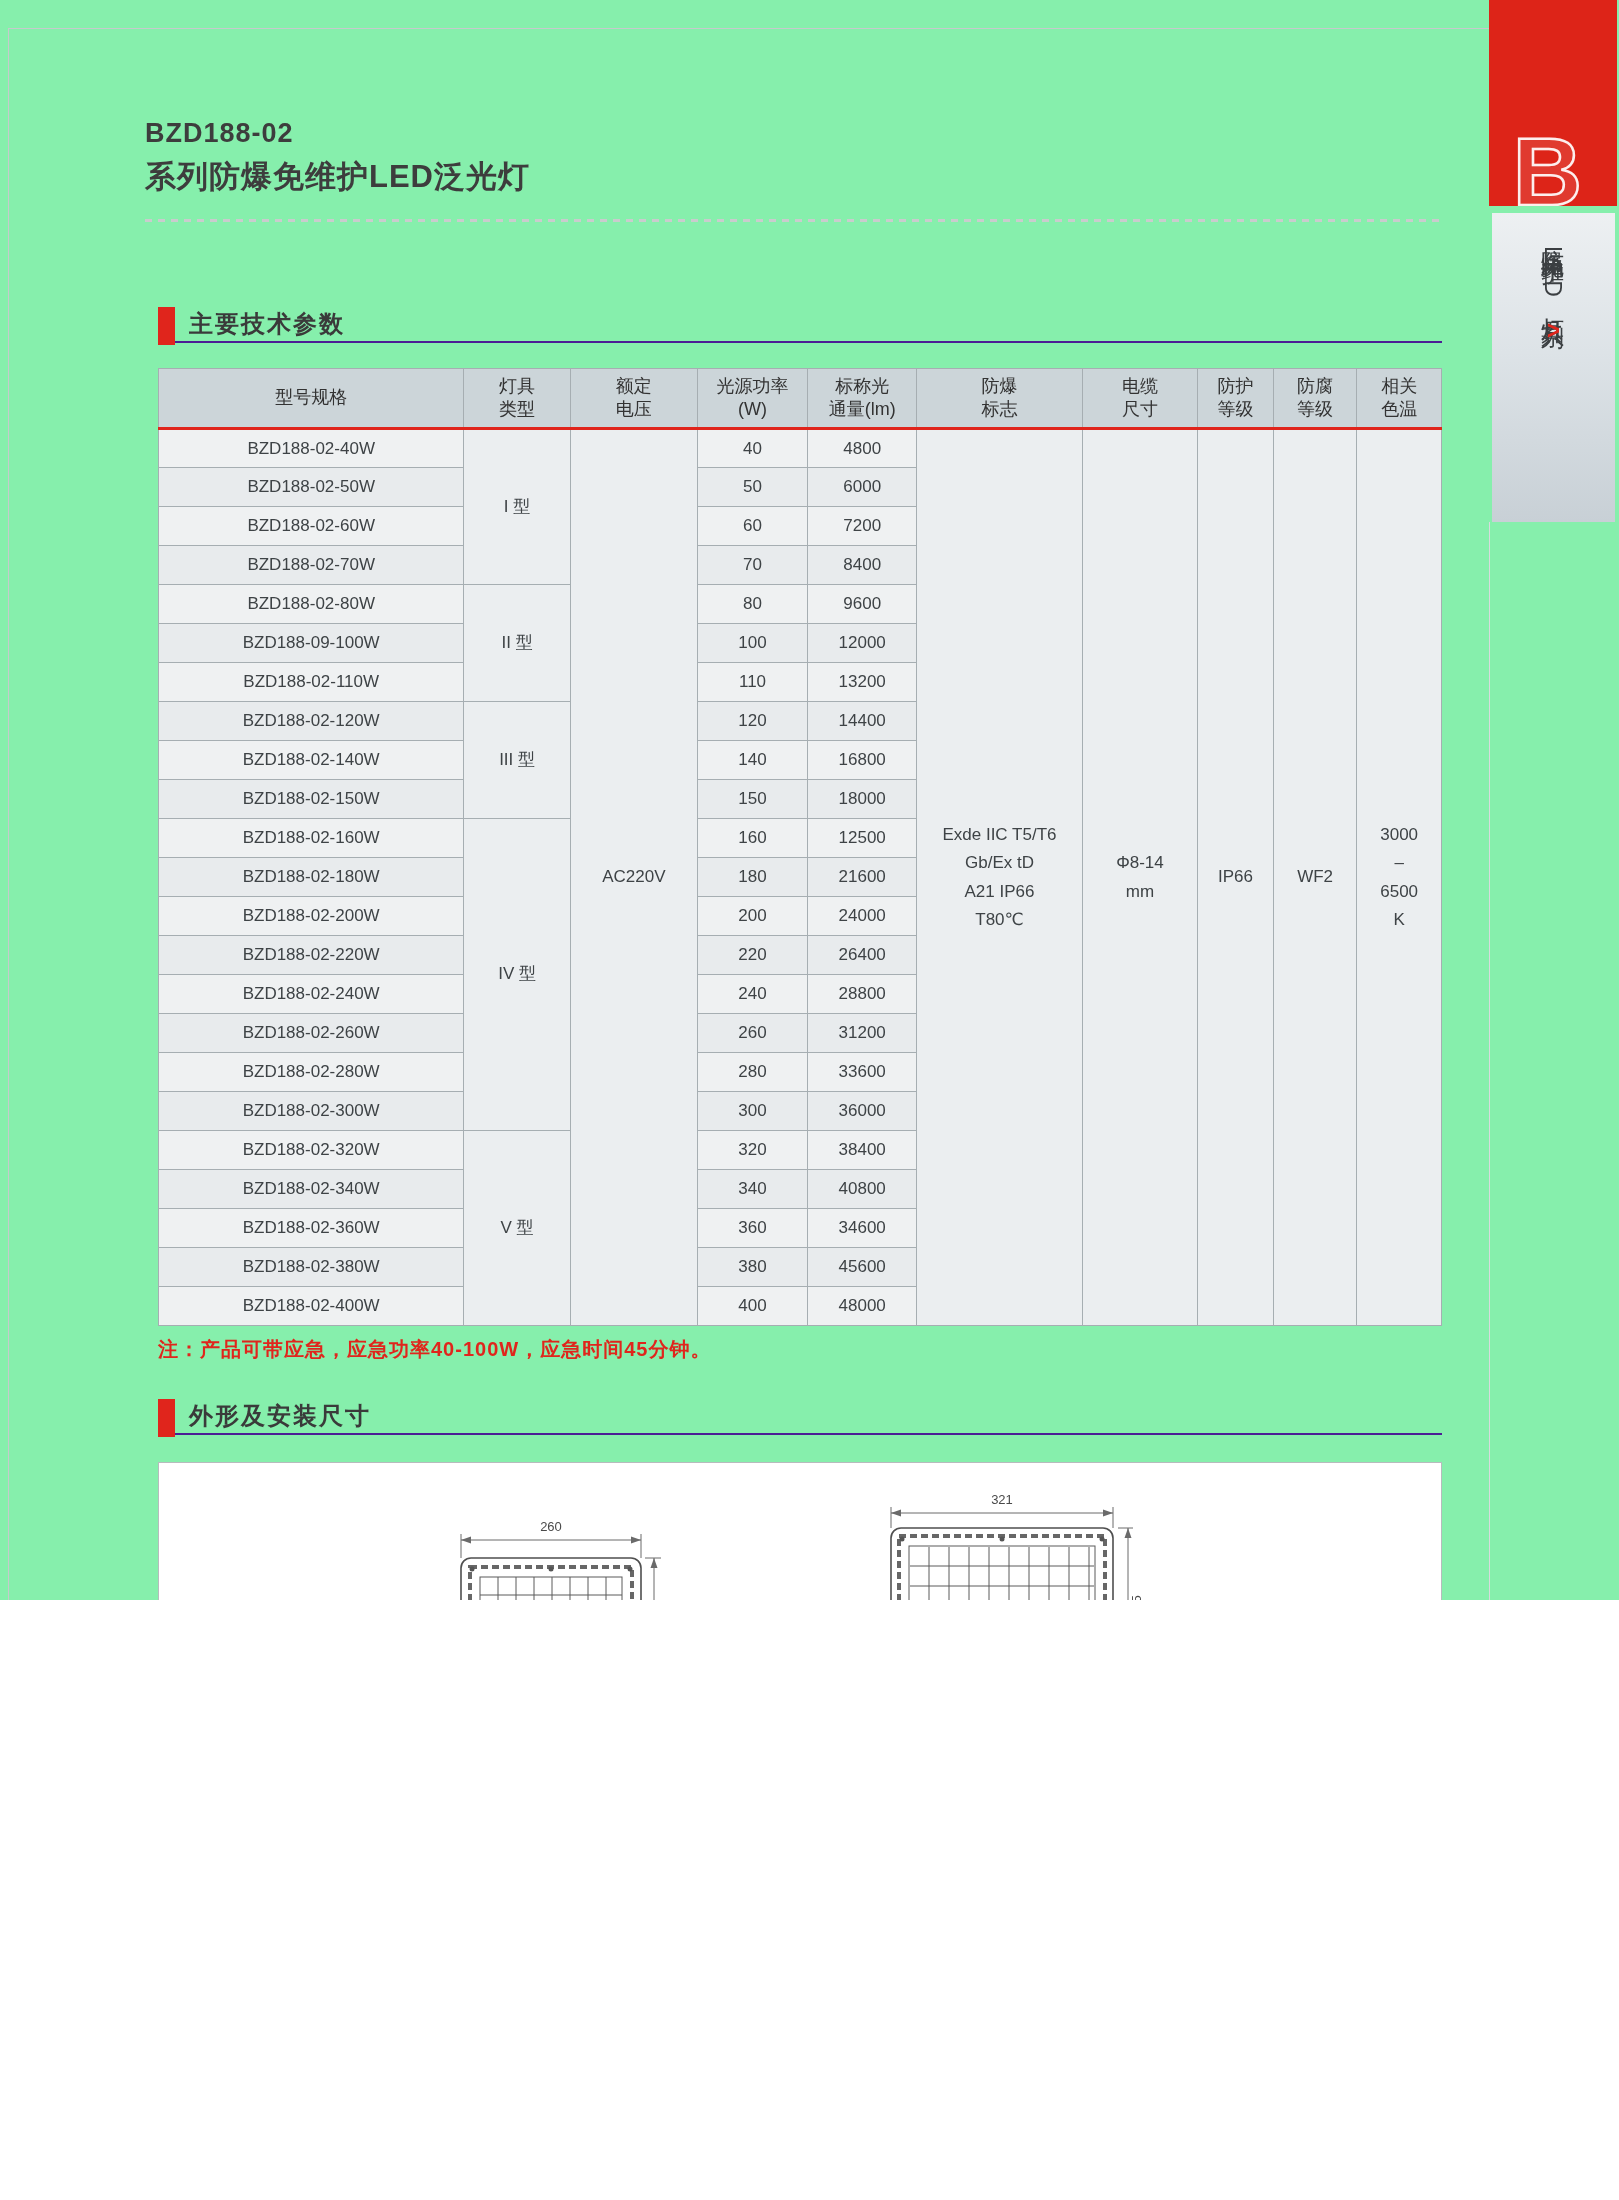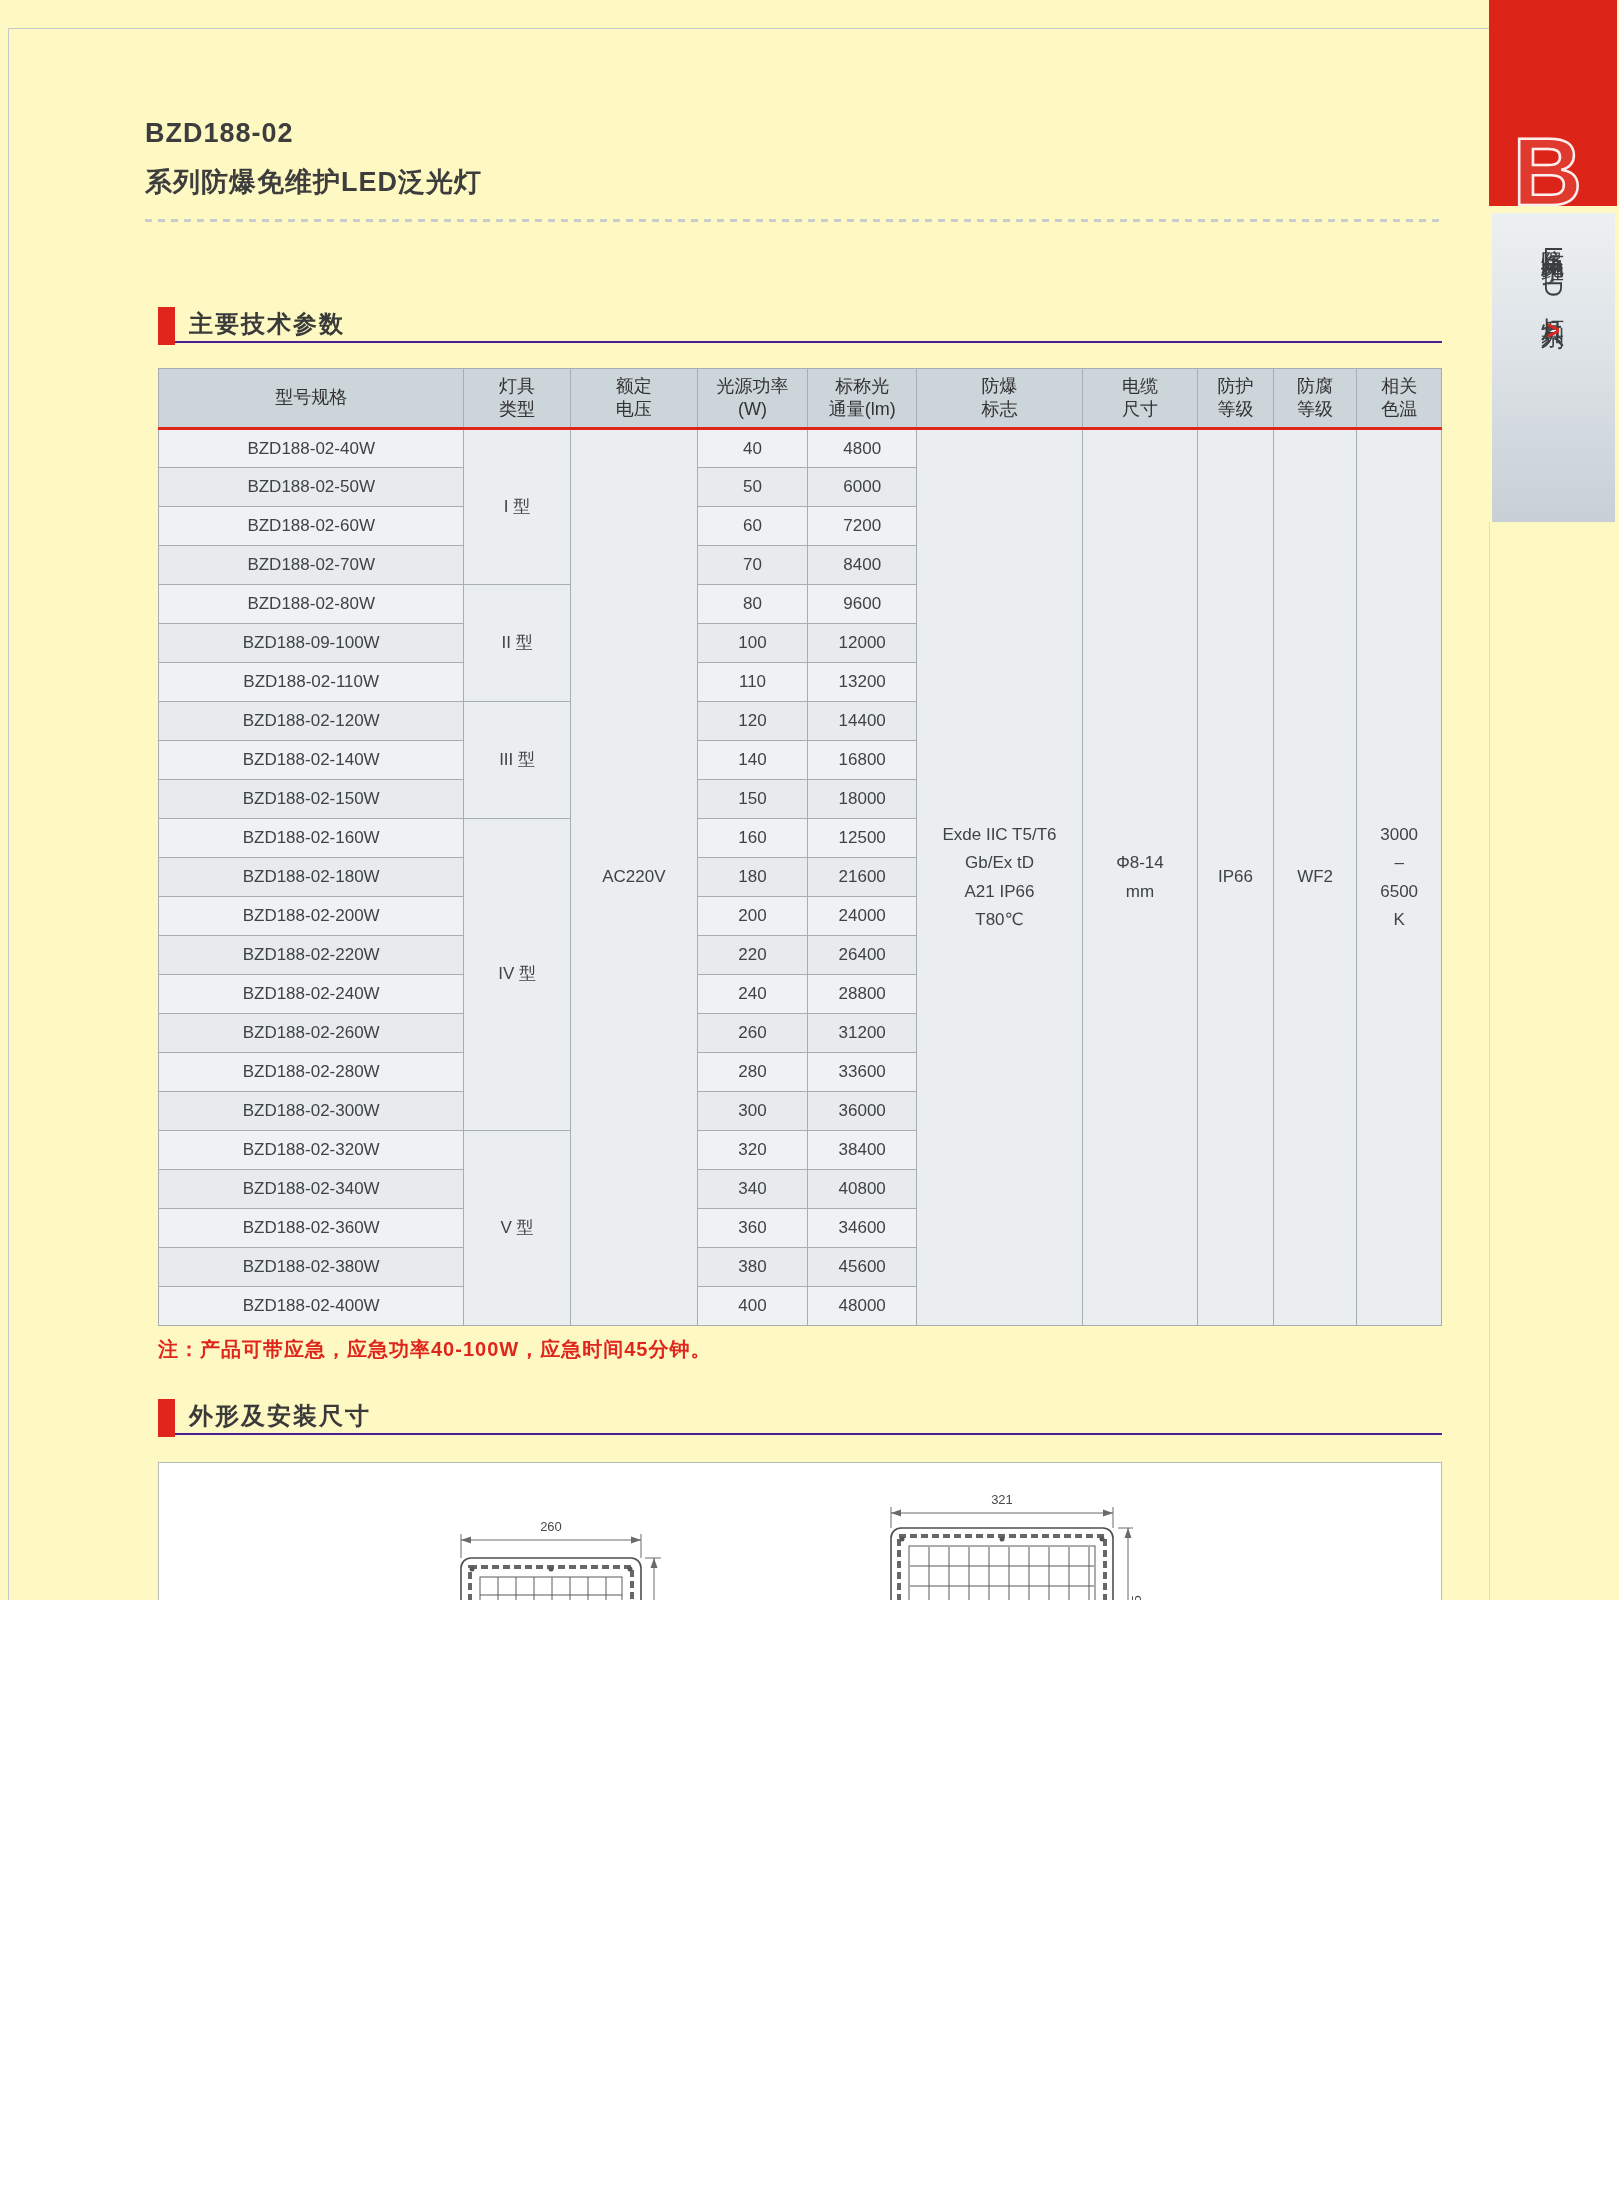--- a/index.html
+++ b/index.html
@@ -1,26 +1,26 @@
 <!DOCTYPE html>
 <html><head>
 <meta charset="utf-8">
 <style>
   * { margin:0; padding:0; box-sizing:border-box; }
   body { background:#fff; font-family:"Liberation Sans","DejaVu Sans",sans-serif; }
-  .page { position:relative; width:1619px; height:1600px; background:#fef9c3; overflow:hidden; }
+  .page { position:relative; width:1619px; height:1600px; background:#86efac; overflow:hidden; }
 
   
   .fline { position:absolute; background:#c6cacc; }
   .fline.soft { background:#d8dbdd; }
 
   
   .title-block { position:absolute; left:145px; top:118px; color:#3d3d3d; }
   .title-block .t1 { font-size:27px; font-weight:bold; letter-spacing:1px; }
-  .title-block .t2 { font-size:27px; font-weight:bold; margin-top:15px; letter-spacing:1px; }
+  .title-block .t2 { font-size:31px; font-weight:bold; margin-top:7px; letter-spacing:1px; }
   .dash-line { position:absolute; left:145px; top:219px; width:1300px; height:3px;
     background:repeating-linear-gradient(90deg,#c9cccd 0 7px,transparent 7px 13px); }
 
   
   .sec { position:absolute; left:158px; width:1284px; height:37px; border-bottom:2px solid #4c1d95; }
   .sec .redbar { position:absolute; left:0; top:1px; width:17px; height:38px; background:#e0251c; }
   .sec .sec-title { position:absolute; left:31px; top:2px; font-size:24px; font-weight:bold; color:#3a3a3a; letter-spacing:2px; }
 
   
   table.specs { position:absolute; left:158px; top:368px; width:1284px; border-collapse:collapse; table-layout:fixed; }

